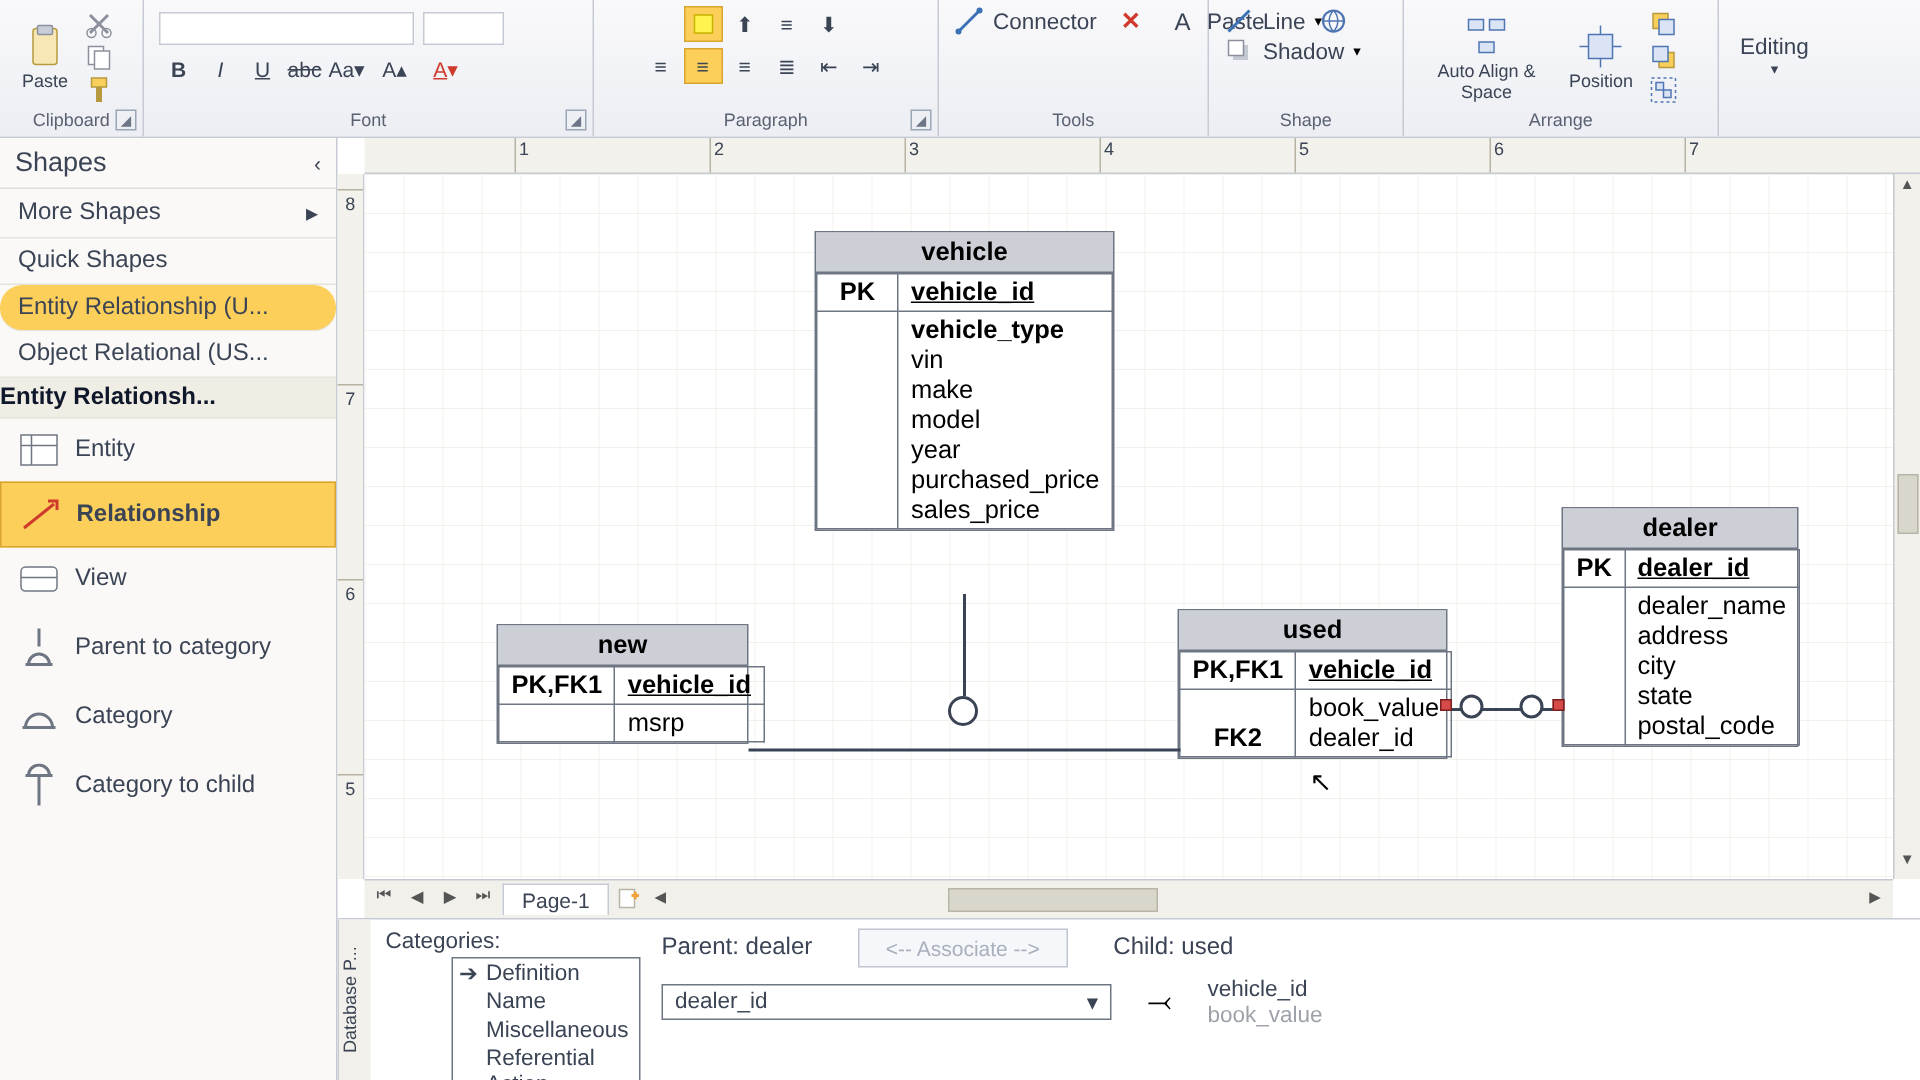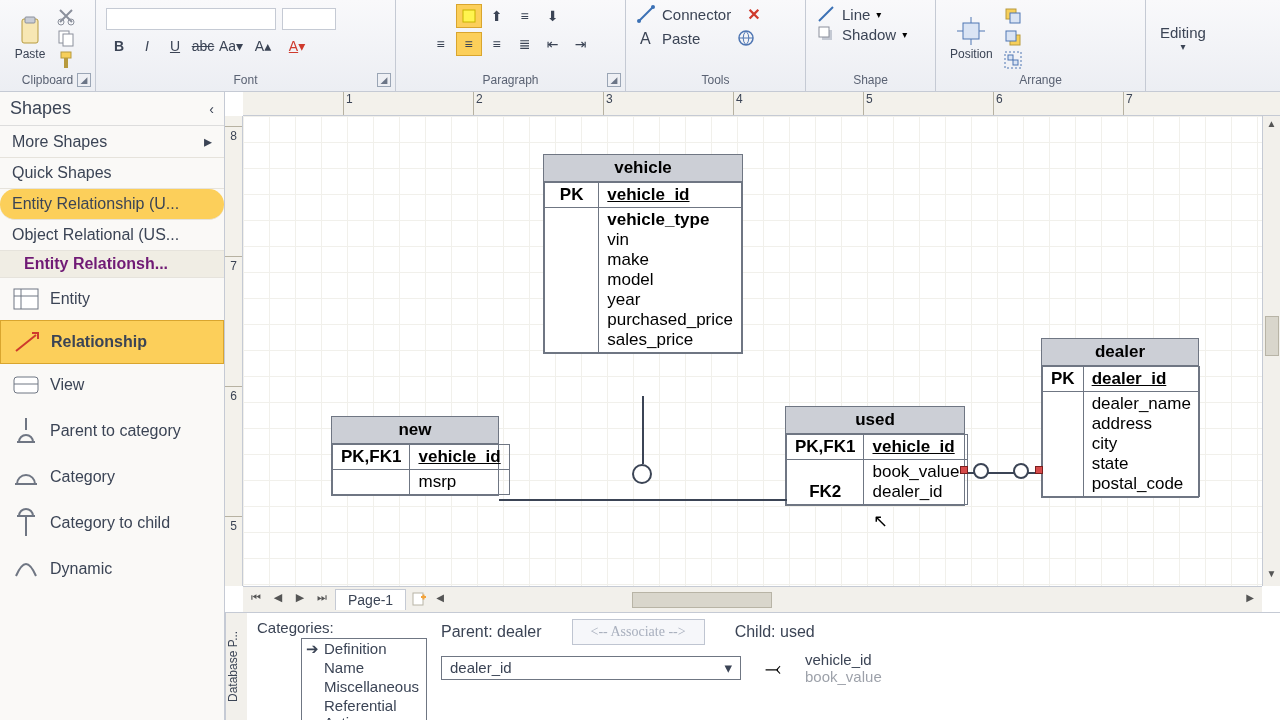--- a/index.html
+++ b/index.html
@@ -18,21 +18,21 @@
   .sqbtn.active{ background:#fccf5a; border-color:#d9a52e;}
   .launcher { position:absolute; right:4px; bottom:4px; width:14px; height:14px; border:1px solid #9aa5b5; font-size:9px; line-height:12px; text-align:center; color:#6c7687; cursor:pointer;}
 
   
   .workspace { display:flex; height:calc(100% - 92px); }
   .shapes-pane { width:225px; background:#faf9f7; border-right:1px solid #c5cad4; display:flex; flex-direction:column;}
   .pane-header { display:flex; justify-content:space-between; align-items:center; padding:6px 10px; font-size:18px; color:#3b4455; border-bottom:1px solid #ddd;}
   .shapes-list { font-size:16px; color:#3b4455;}
   .shapes-list .row{ padding:6px 12px; display:flex; justify-content:space-between; align-items:center; border-bottom:1px solid #e6e3dc; cursor:pointer;}
   .shapes-list .row.selected{ background:#fccf5a;border-radius:15px; }
-  .stencil-title{ background:#f0ede4; padding:4px 24px; font-weight:600; font-size:16px; color:#701a75; border-bottom:1px solid #e6e3dc;}
+  .stencil-title{ background:#f0ede4; padding:4px 0; font-weight:600; font-size:16px; color:#0f172a; border-bottom:1px solid #e6e3dc;}
   .stencil-item{ display:flex; align-items:center; gap:10px; padding:10px 12px; font-size:16px; color:#3b4455; cursor:pointer;}
   .stencil-item.selected{ background:#fccf5a; border:1px solid #d9a52e;font-weight:bold;}
   .stencil-ico{ width:28px; display:flex; justify-content:center; }
 
   
   .canvas-wrap{ flex:1; display:flex; flex-direction:column; position:relative; }
   .ruler-h{ height:24px; background:#f3f1eb; border-bottom:1px solid #c5cad4; position:relative; font-size:12px; color:#3b4455; margin-left:18px;}
   .ruler-h .tick{ position:absolute; top:0; height:100%; border-left:1px solid #b7b2a2; padding-left:2px;}
   .ruler-v{ width:18px; position:absolute; left:0; top:24px; bottom:134px; background:#f3f1eb; border-right:1px solid #c5cad4; font-size:12px; color:#3b4455;}
   .ruler-v .vtick{ position:absolute; left:0; width:100%; border-top:1px solid #b7b2a2; padding-top:2px; text-align:center;}
@@ -63,21 +63,21 @@
   .dbp { position:absolute; left:0; right:0; bottom:0; height:108px; border-top:1px solid #c5cad4; background:#fff; display:flex;}
   .dbp-tab{ width:22px; background:#f2f0eb; border-right:1px solid #c5cad4; writing-mode:vertical-rl; transform:rotate(180deg); text-align:center; font-size:12px; color:#3b4455; padding:6px 0;}
   .dbp-body{ flex:1; padding:6px 10px; display:flex; gap:14px;}
   .catcol{ width:170px;}
   .cathdr{ font-size:15px; color:#3b4455; padding-bottom:2px;}
   .catlist{ border:1px solid #6f7683; font-size:15px; color:#3b4455;margin-left:44px;}
   .catlist div{ padding:1px 10px 1px 22px; position:relative;}
   .catlist div.sel::before{ content:"➔"; position:absolute; left:4px; }
   .relpanel{ flex:1; display:flex; flex-direction:column; gap:6px;}
   .reltop{ display:flex; align-items:center; gap:30px; font-size:16px; color:#3b4455;}
-  .relassoc{ border:1px solid #bfc5d1; padding:4px 18px; color:#a8afbd; background:#f6f7fa; font-size:14px;font-family:Liberation Serif, serif;}
+  .relassoc{ border:1px solid #bfc5d1; padding:4px 18px; color:#a8afbd; background:#f6f7fa; font-size:14px;}
   .relrow{ display:flex; gap:24px; align-items:center;}
   .relbox{ border:1px solid #6f7683; padding:2px 8px; font-size:15px; color:#3b4455;}
   .relbox.in{ width:300px; display:flex; justify-content:space-between;}
   .childcol{ width:300px; font-size:15px; color:#3b4455;}
 
   
   .conn-line{ position:absolute; background:#3b4455;}
   .crow-circ{ position:absolute; width:20px; height:20px; border:2px solid #3b4455; border-radius:50%; background:#fff;}
 </style>
 </head>
@@ -169,21 +169,21 @@
         <div class="sqbtn">≣</div>
         <div class="sqbtn">⇤</div>
         <div class="sqbtn">⇥</div>
       </div>
     </div>
     <div class="group-label">Paragraph</div>
     <div class="launcher">◢</div>
   </div>
 
   <div class="group" style="width:180px">
-    <div class="group-body" style="flex-direction:column;align-items:flex-start;gap:4px">
+    <div class="group-body" style="flex-direction:row;align-items:flex-start;gap:18px">
       <div style="display:flex;align-items:center;gap:6px">
         <span class="icon">
             <svg viewBox="0 0 20 20">
               <path d="M3 17 L17 3" stroke="#3b71b5" stroke-width="2"></path>
               <circle cx="3" cy="17" r="2" fill="#3b71b5"></circle>
               <circle cx="17" cy="3" r="2" fill="#3b71b5"></circle>
             </svg>
           </span>
         <span style="font-size:15px;color:#3b4455">Connector</span>
         <span style="color:#cf3a2d;font-weight:700;margin-left:10px">✕</span>
@@ -226,20 +226,30 @@
           </span>
         <span style="font-size:15px;color:#3b4455">Shadow</span>
           <span style="font-size:10px">▾</span>
       </div>
     </div>
     <div class="group-label">Shape</div>
   </div>
 
   <div class="group" style="width:210px">
     <div class="group-body">
+      <div class="ribbon-btn" style="width:90px">
+        <span class="icon hiico">
+            <svg viewBox="0 0 32 32">
+              <rect x="4" y="5" width="10" height="7" fill="#dae4f4" stroke="#4f76b3"></rect>
+              <rect x="18" y="5" width="10" height="7" fill="#dae4f4" stroke="#4f76b3"></rect>
+              <rect x="11" y="20" width="10" height="7" fill="#dae4f4" stroke="#4f76b3"></rect>
+            </svg>
+          </span>
+        <span style="text-align:center">Auto Align &amp; Space</span>
+      </div>
       <div class="ribbon-btn">
         <span class="icon hiico">
             <svg viewBox="0 0 32 32">
               <rect x="8" y="8" width="16" height="16" fill="#dae4f4" stroke="#4f76b3"></rect>
               <path d="M16 2v6 M16 24v6 M2 16h6 M24 16h6" stroke="#4f76b3"></path>
             </svg>
           </span>
         <span>Position</span>
       </div>
       <div style="display:flex;flex-direction:column;gap:2px">
@@ -352,28 +362,20 @@
       <div class="stencil-item">
         <span class="stencil-ico">
             <svg width="26" height="30">
               <path d="M6 8 a7 7 0 0 1 14 0" fill="none" stroke="#6f7683" stroke-width="2"></path>
               <line x1="4" y1="8" x2="22" y2="8" stroke="#6f7683" stroke-width="2"></line>
               <line x1="13" y1="8" x2="13" y2="28" stroke="#6f7683" stroke-width="2"></line>
             </svg>
           </span>
         <span>Category to child</span>
       </div>
-      <div class="stencil-item">
-        <span class="stencil-ico">
-            <svg width="26" height="22">
-              <path d="M3 18 C10 2,16 2,23 18" fill="none" stroke="#6f7683" stroke-width="2"></path>
-            </svg>
-          </span>
-        <span>Dynamic</span>
-      </div>
     </div>
   </div>
 
   <div class="canvas-wrap">
     <div class="ruler-h">
       <span class="tick" style="left:100px">1</span>
       <span class="tick" style="left:230px">2</span>
       <span class="tick" style="left:360px">3</span>
       <span class="tick" style="left:490px">4</span>
       <span class="tick" style="left:620px">5</span>

